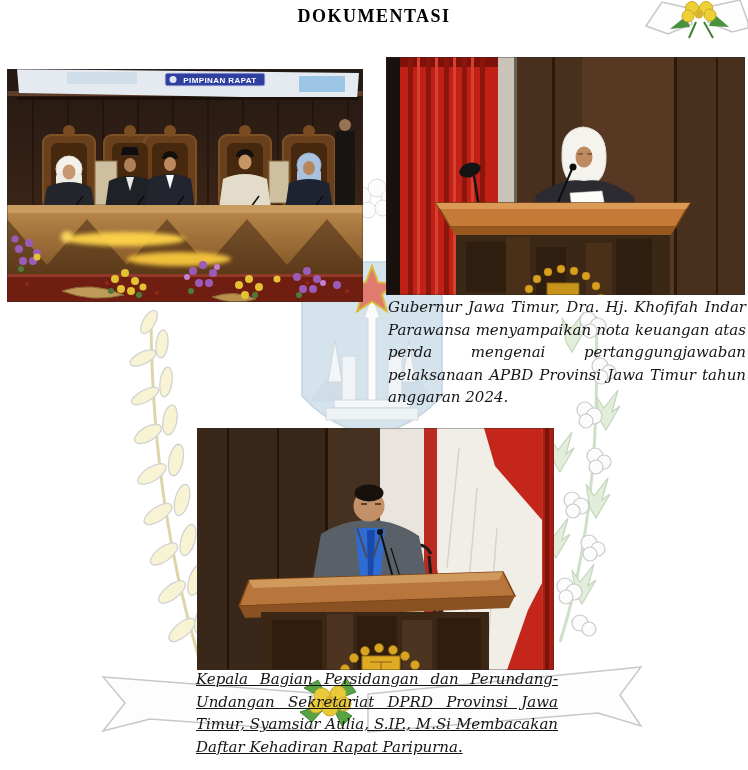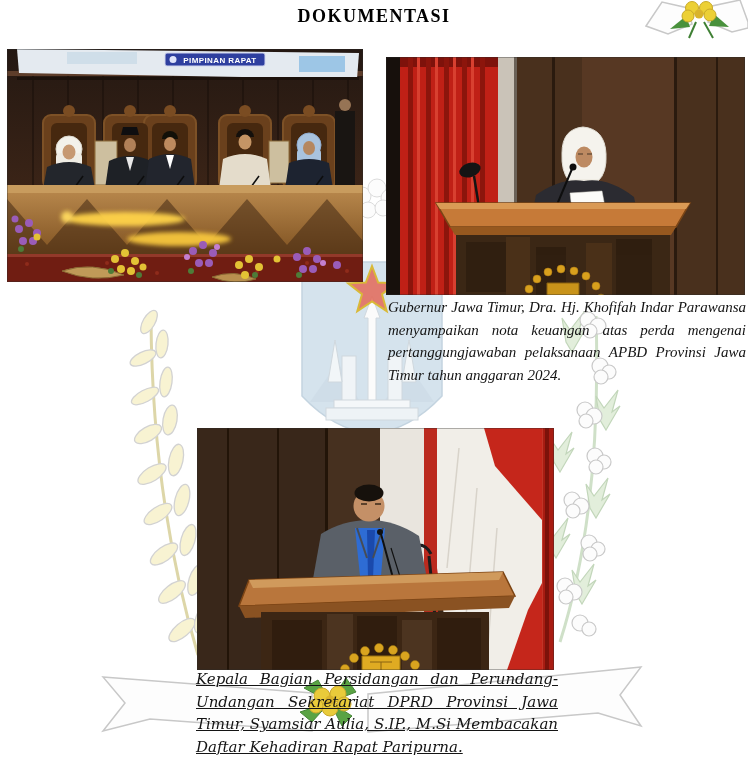--- a/index.html
+++ b/index.html
@@ -8,23 +8,23 @@
   .watermark { position:absolute; left:0; top:0; z-index:0; }
   .page-title { position:absolute; top:6px; left:0; width:100%; margin:0; text-align:center;
                 font-size:18px; font-weight:bold; letter-spacing:1.5px; color:#000; z-index:2; }
   figure { margin:0; padding:0; }
   .photo { position:absolute; z-index:1; line-height:0; }
   .photo svg { display:block; }
   .caption { position:absolute; z-index:2; margin:0; font-style:italic; font-size:15px;
              line-height:22.6px; text-align:justify; color:#141414;
              font-family:"DejaVu Serif","Liberation Serif",serif; }
   .cap-1 { left:36px;  top:296px; width:331px; }
-  .cap-2 { left:388px; top:296px; width:358px;font-family:Liberation Serif, serif; }
+  .cap-2 { left:388px; top:296px; width:358px; }
   .cap-3 { left:196px; top:668px; width:362px;text-decoration:underline; }
-  .ph-1 { left:7px;   top:49px;  }
+  .ph-1 { left:7px;   top:69px;  }
   .ph-2 { left:386px; top:57px;  }
   .ph-3 { left:197px; top:428px; }
 </style>
 </head>
 <body>
 
 <div class="page">
 
   <svg class="watermark" width="748" height="770" viewBox="0 0 748 770">
 

